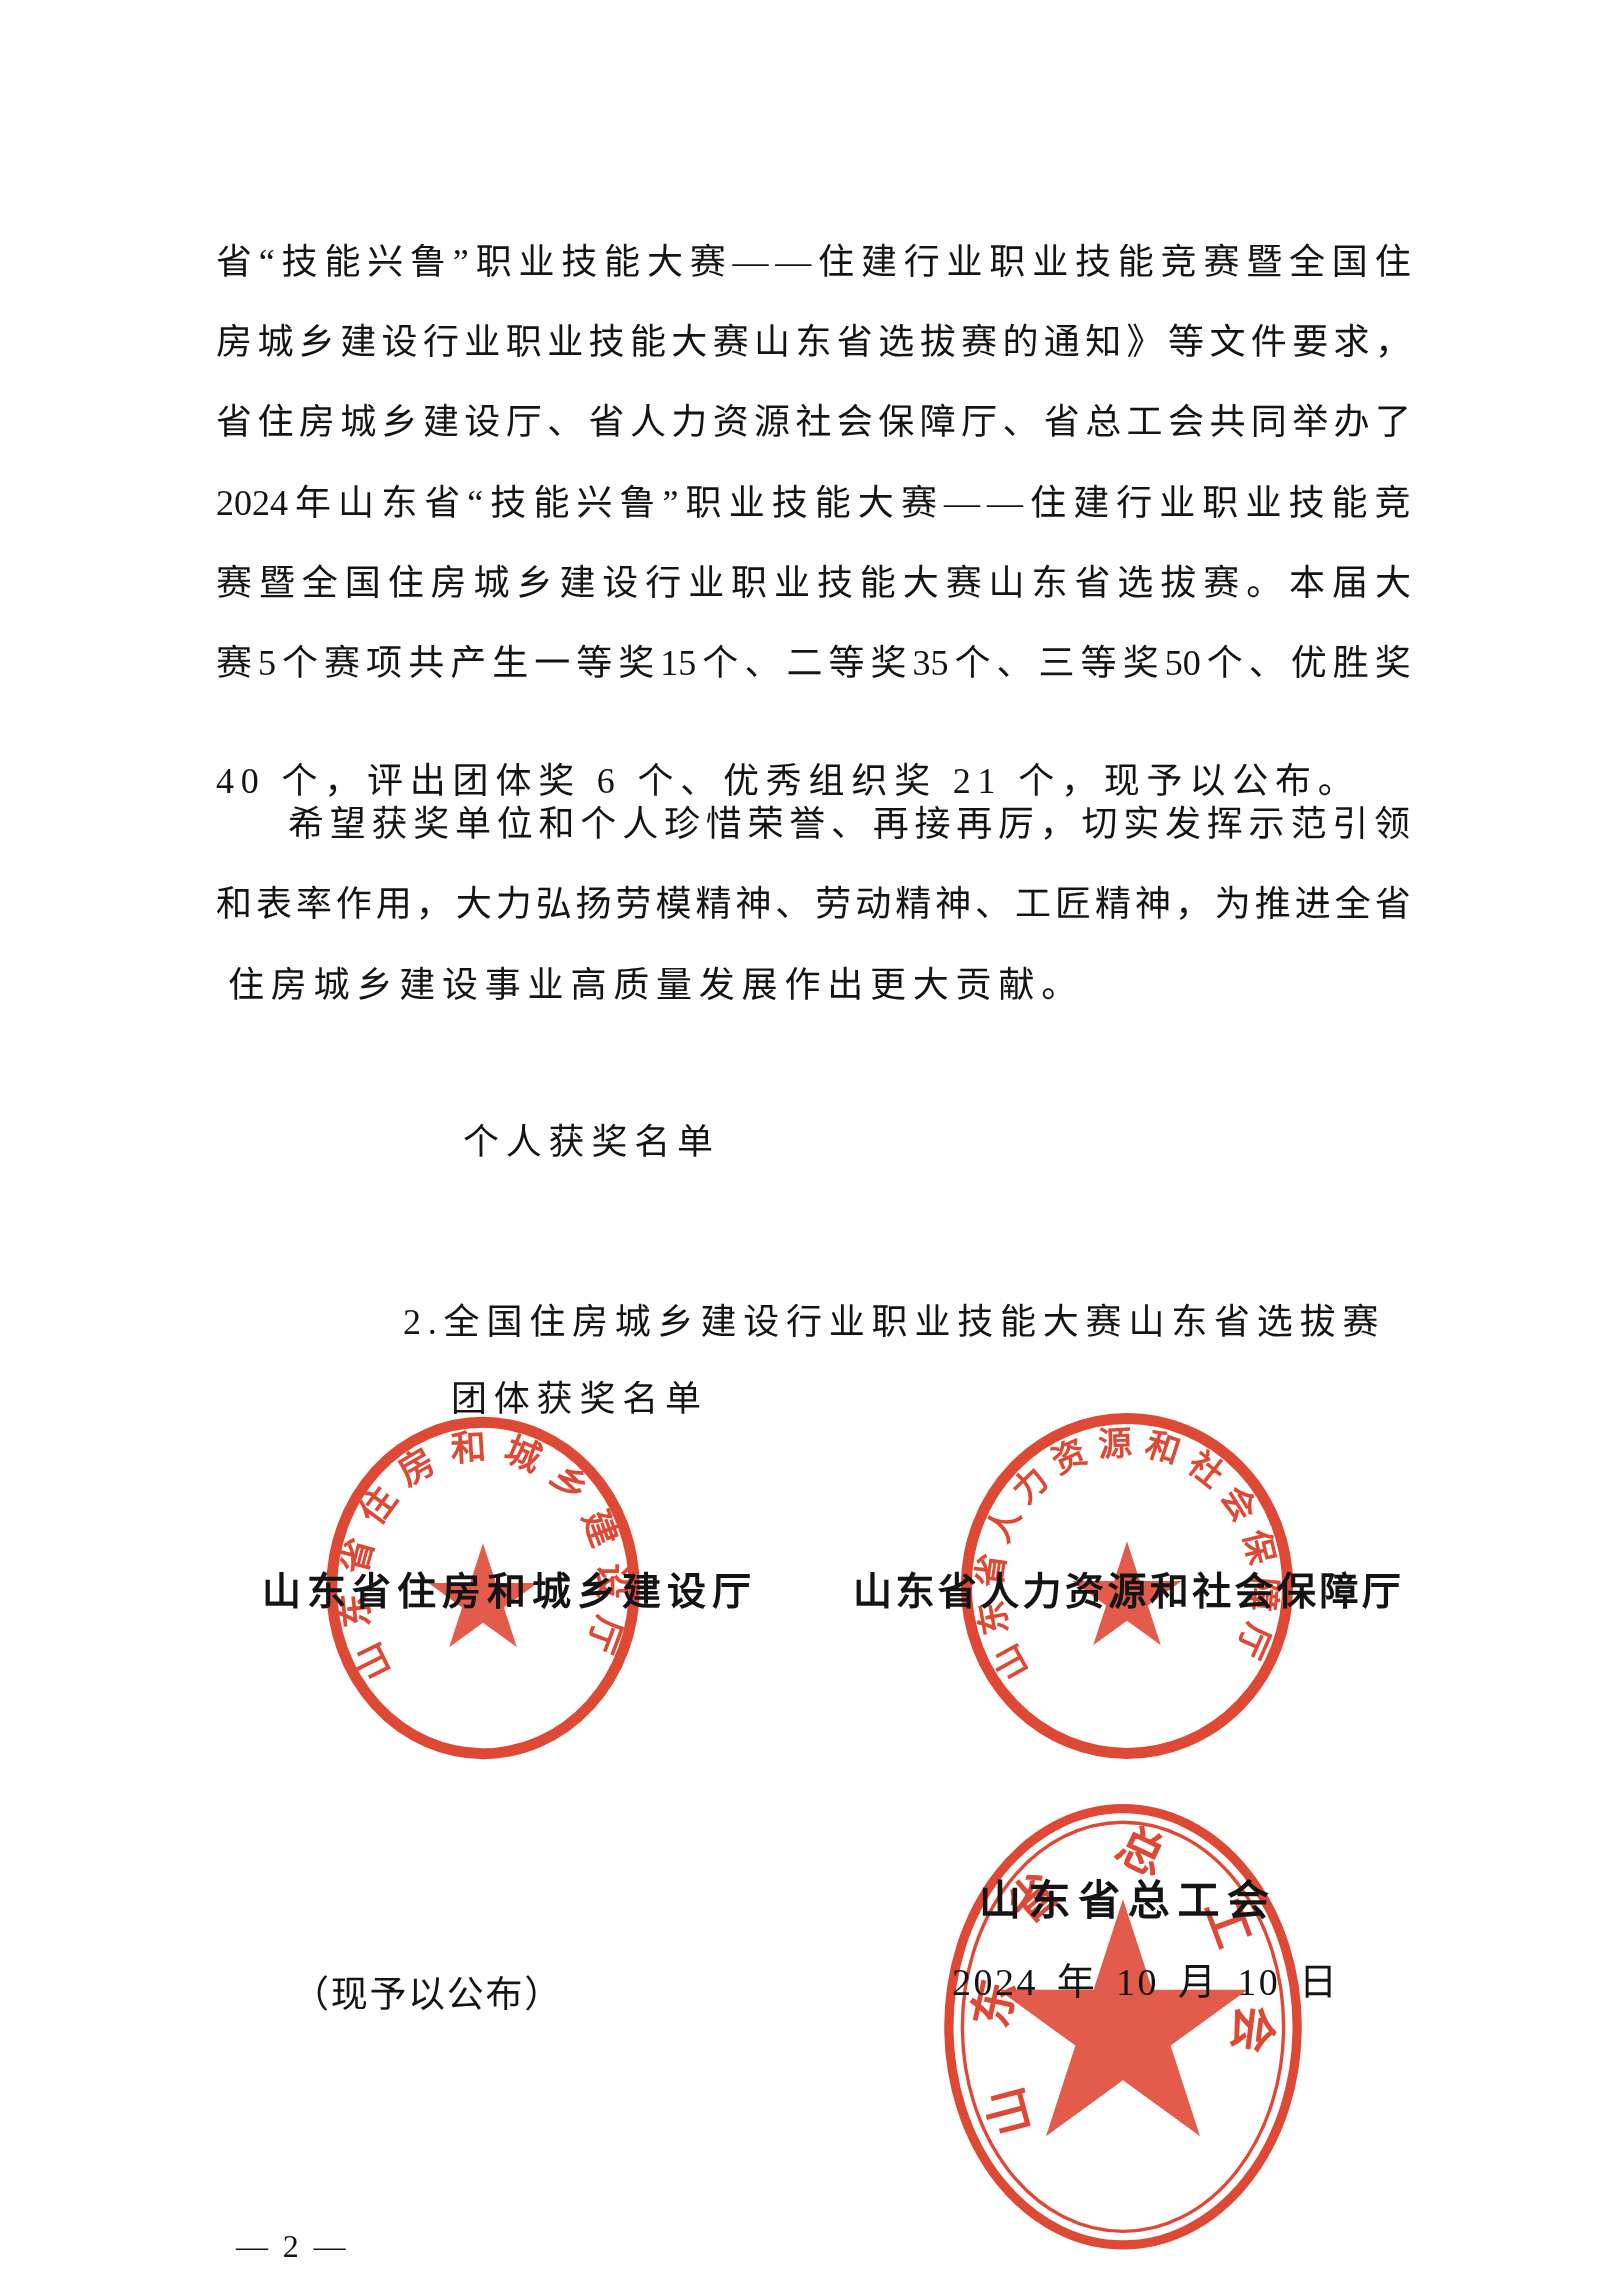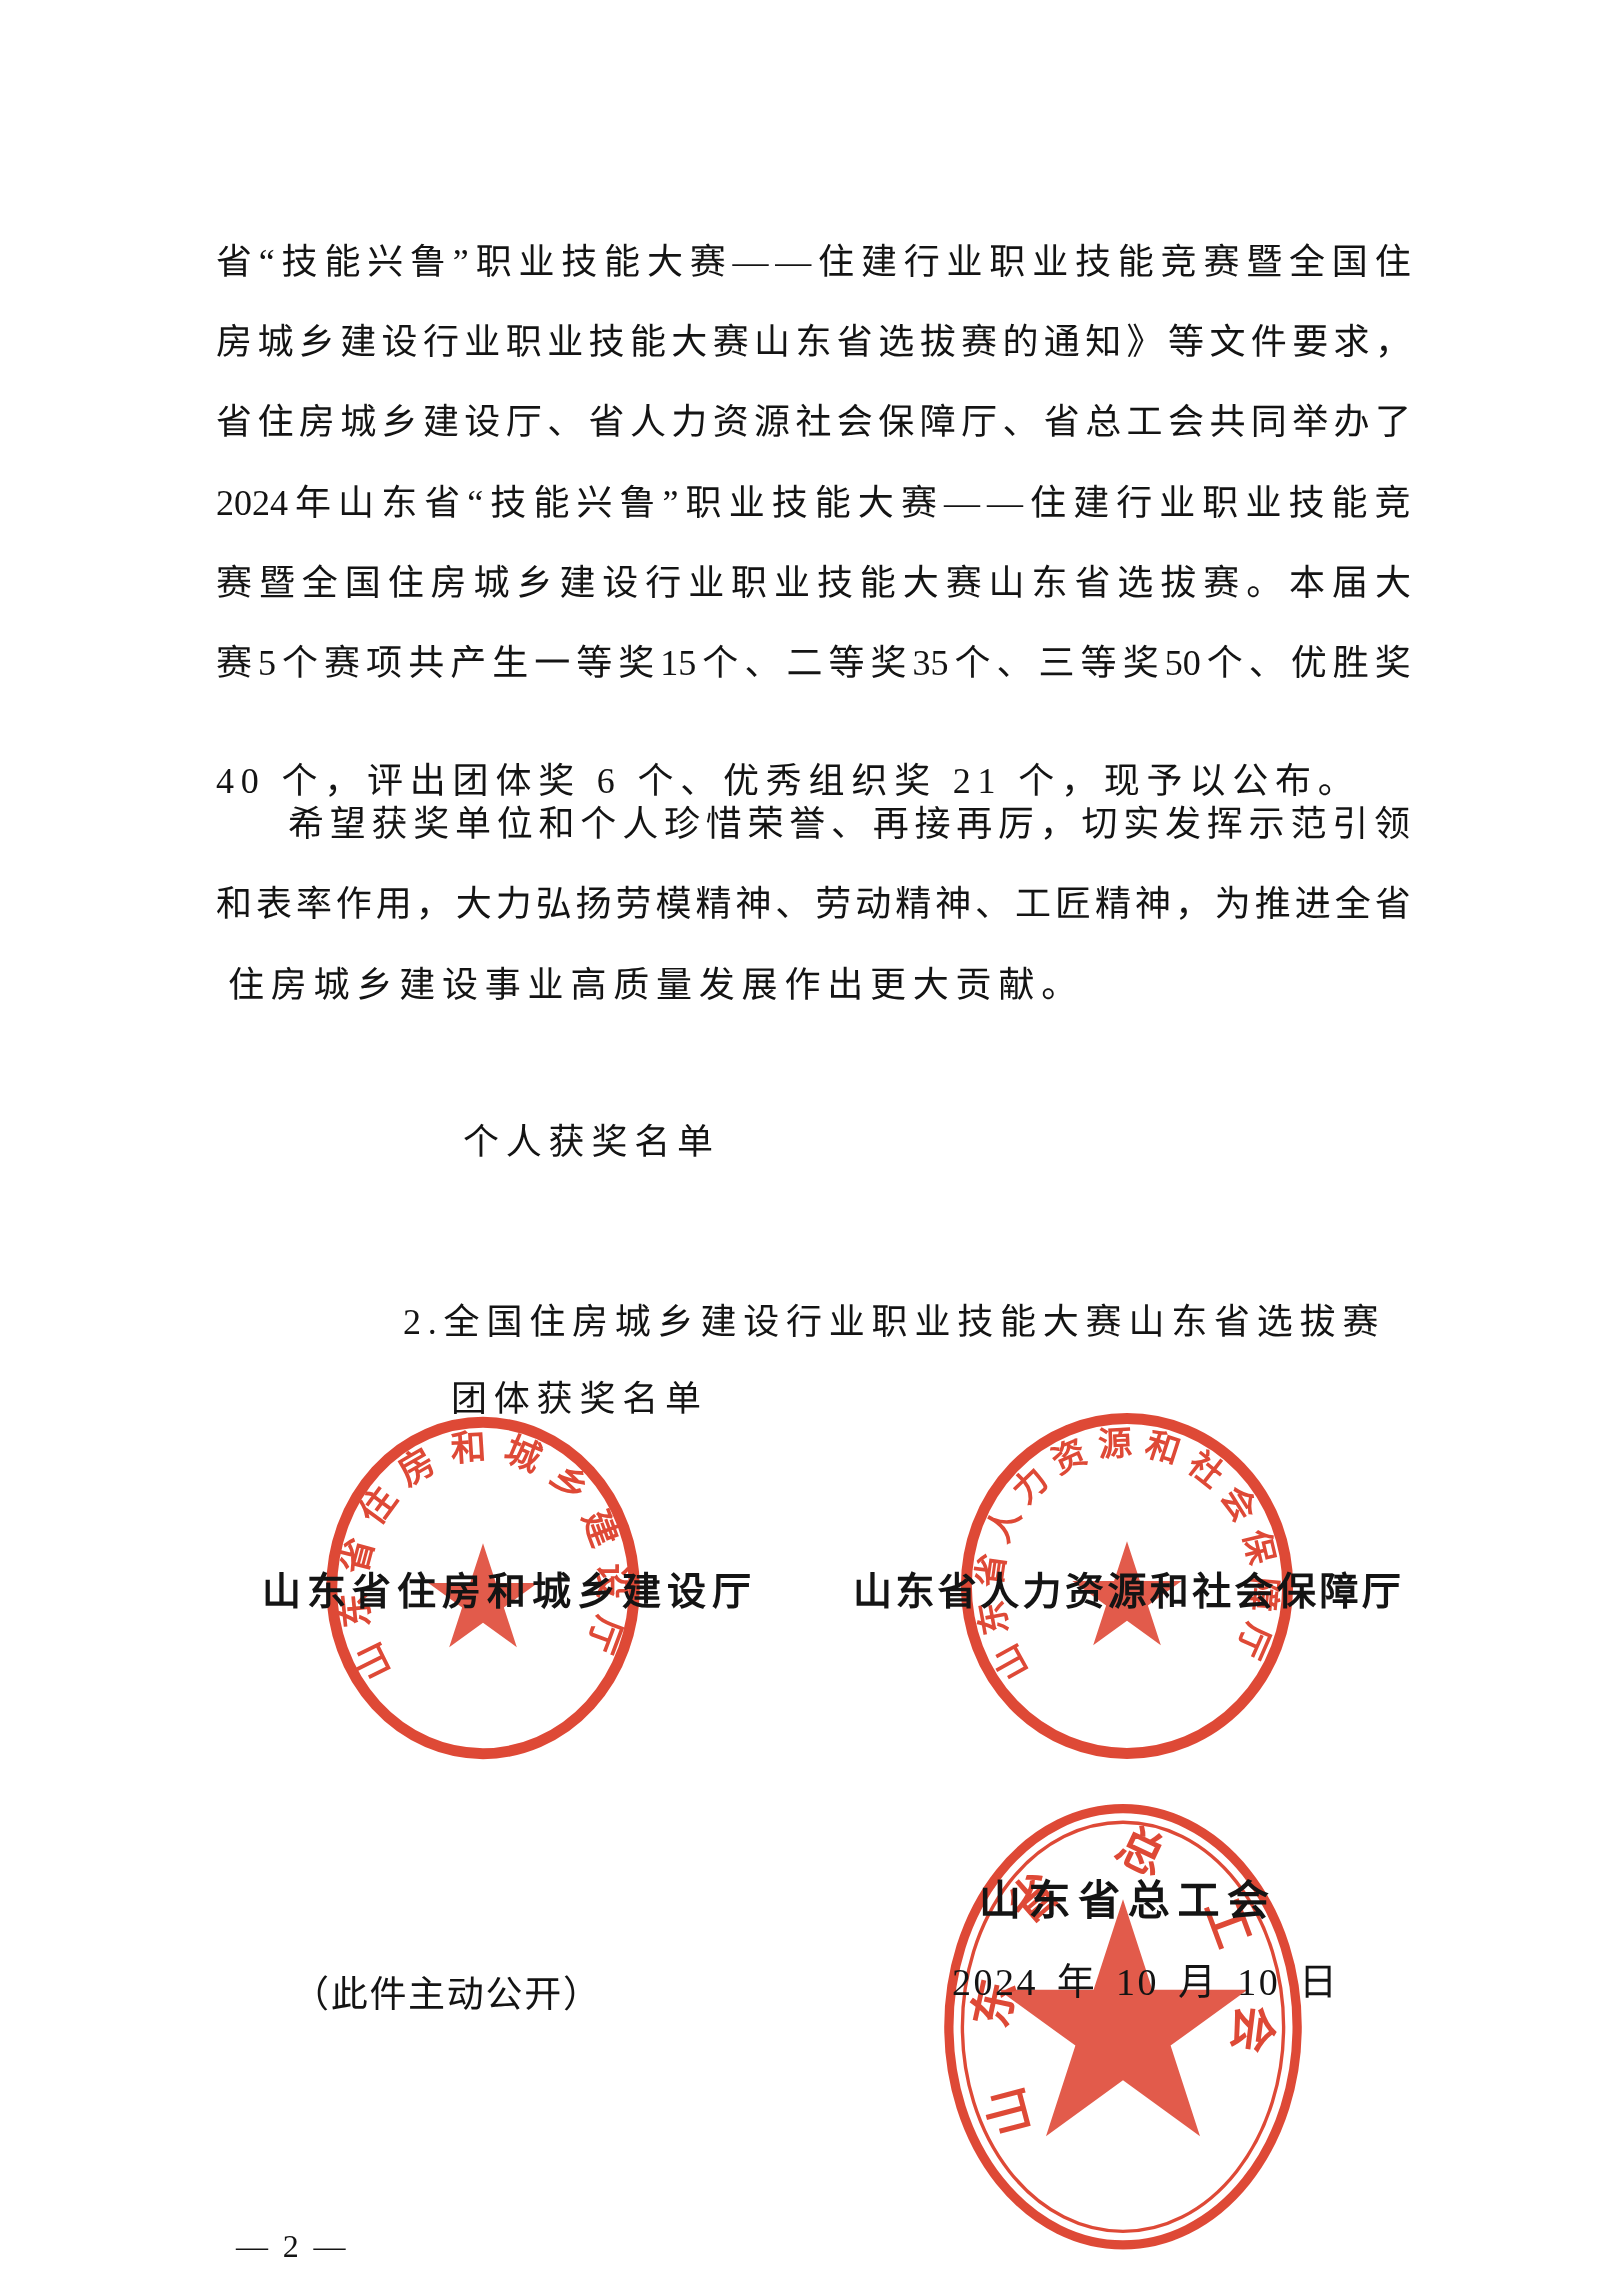--- a/index.html
+++ b/index.html
@@ -97,17 +97,17 @@
     <text class="seal-arc" font-size="56" letter-spacing="64">
       <textPath href="#sealArc3">山东省总工会</textPath>
     </text>
   </svg>
 
   <div class="sig" style="top:1564px;left:262px;letter-spacing:6px;">山东省住房和城乡建设厅</div>
   <div class="sig" style="top:1564px;left:853px;letter-spacing:3.4px;">山东省人力资源和社会保障厅</div>
   <div class="sig" style="top:1873px;left:979px;letter-spacing:7.6px;font-size:42px;">山东省总工会</div>
   <div class="sig" style="top:1955px;left:952px;letter-spacing:2.5px;word-spacing:6.8px;font-size:38px;font-weight:400;">2024 年 10 月 10 日</div>
 
-  <div class="footer-note" style="top:1964px;left:292px;">（此件主动公开）</div>
+  <div class="footer-note" style="top:1964px;left:292px;">（现予以公布）</div>
   <div class="page-num" style="top:2228px;left:236px;">— 2 —</div>
 
 </div>
 
 
 </body></html>

